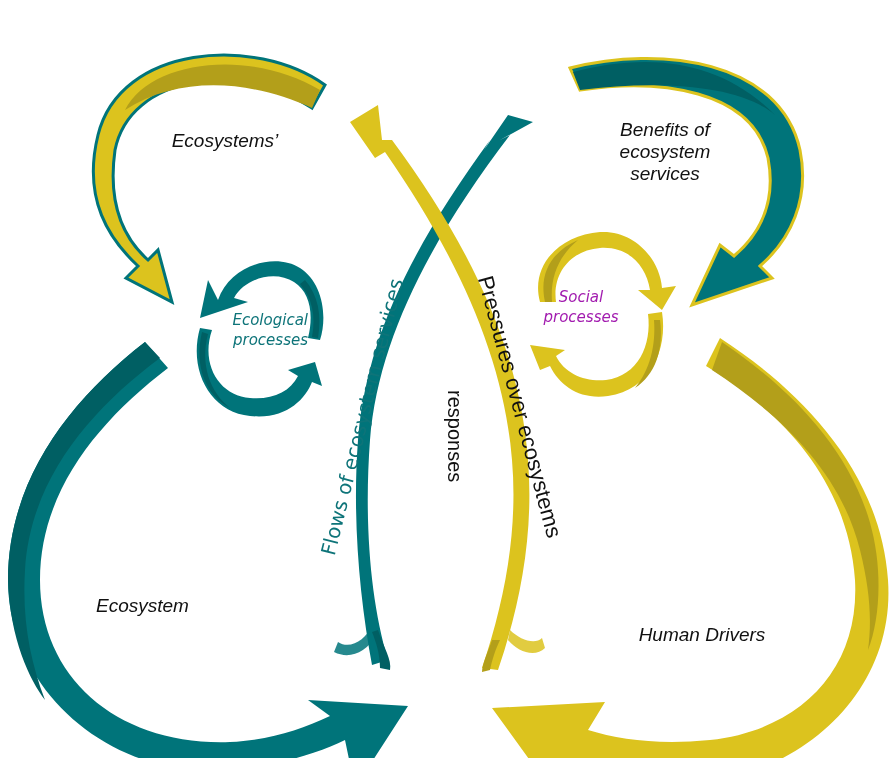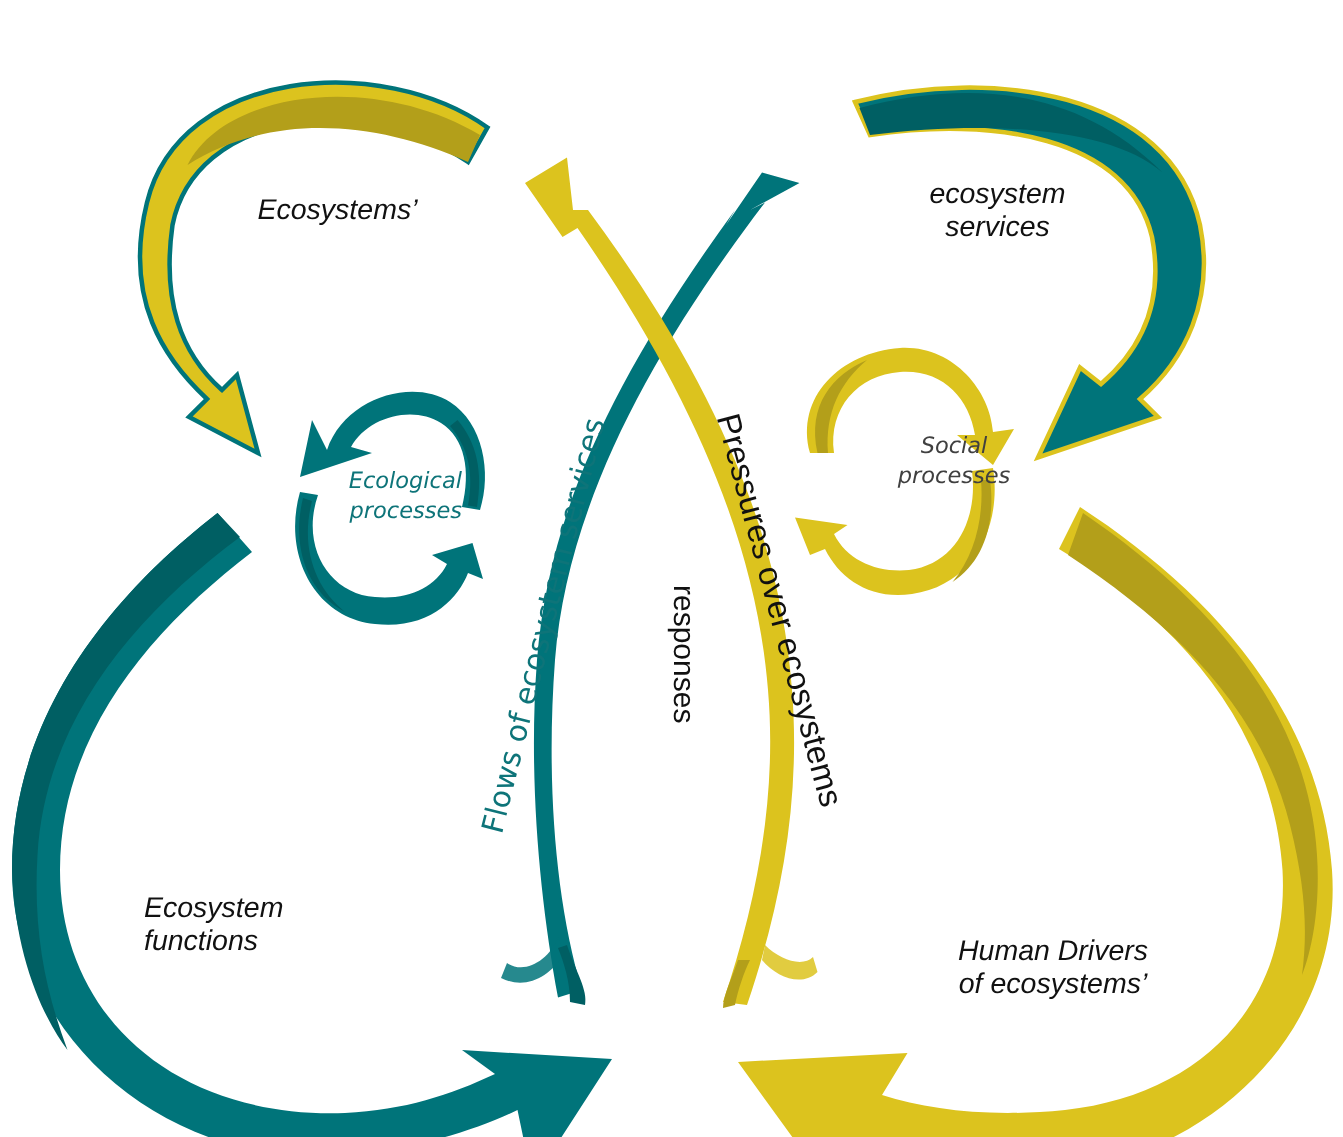--- a/index.html
+++ b/index.html
@@ -61,40 +61,39 @@
       <path d="M510 590 C 520 600, 535 605, 542 598 L 545 608 C 535 618, 518 612, 508 600 Z" fill="#DCC31E" opacity="0.85"></path>
       <path d="M492 600 C 488 612, 482 624, 482 632 L 490 630 C 492 620, 496 608, 500 600 Z" fill="#B39F1A"></path>
     </g>
   </svg>
 
   <div class="lbl center" style="left:150px; top:90px; width:150px;">
     <div>Ecosystems’</div>
   </div>
 
   <div class="lbl center" style="left:590px; top:79px; width:150px;">
+    <div>Benefits of</div>
     <div>ecosystem</div>
     <div>services</div>
   </div>
 
   <div class="lbl" style="left:96px; top:555px; width:150px;">
     <div>Ecosystem</div>
-    <div>functions</div>
   </div>
 
   <div class="lbl center" style="left:622px; top:584px; width:160px;">
     <div>Human Drivers</div>
-    <div>of ecosystems’</div>
   </div>
 
   <div class="proc" style="left:208px; top:270px; width:100px; color:#0E7479;text-align:right;">
     <div>Ecological</div>
     <div>processes</div>
   </div>
 
-  <div class="proc" style="left:586px; top:247px; width:100px; color:#404040;">
+  <div class="proc" style="left:531px; top:247px; width:100px; color:#a21caf;">
     <div>Social</div>
     <div>processes</div>
   </div>
 
   <div class="vlabel" style="left:316px; top:512px; color:#0E7479; font-family:'DejaVu Sans', sans-serif; font-size:20px; transform: rotate(-76deg);">Flows of ecosystem services</div>
 
   <div class="vlabel" style="left:497px; top:233px; color:#111111; font-size:22px; transform: rotate(75deg);">Pressures over ecosystems</div>
 
   <div class="vlabel" style="left:466px; top:350px; color:#111111; font-size:20px; transform: rotate(90deg);">responses</div>
 </div>

